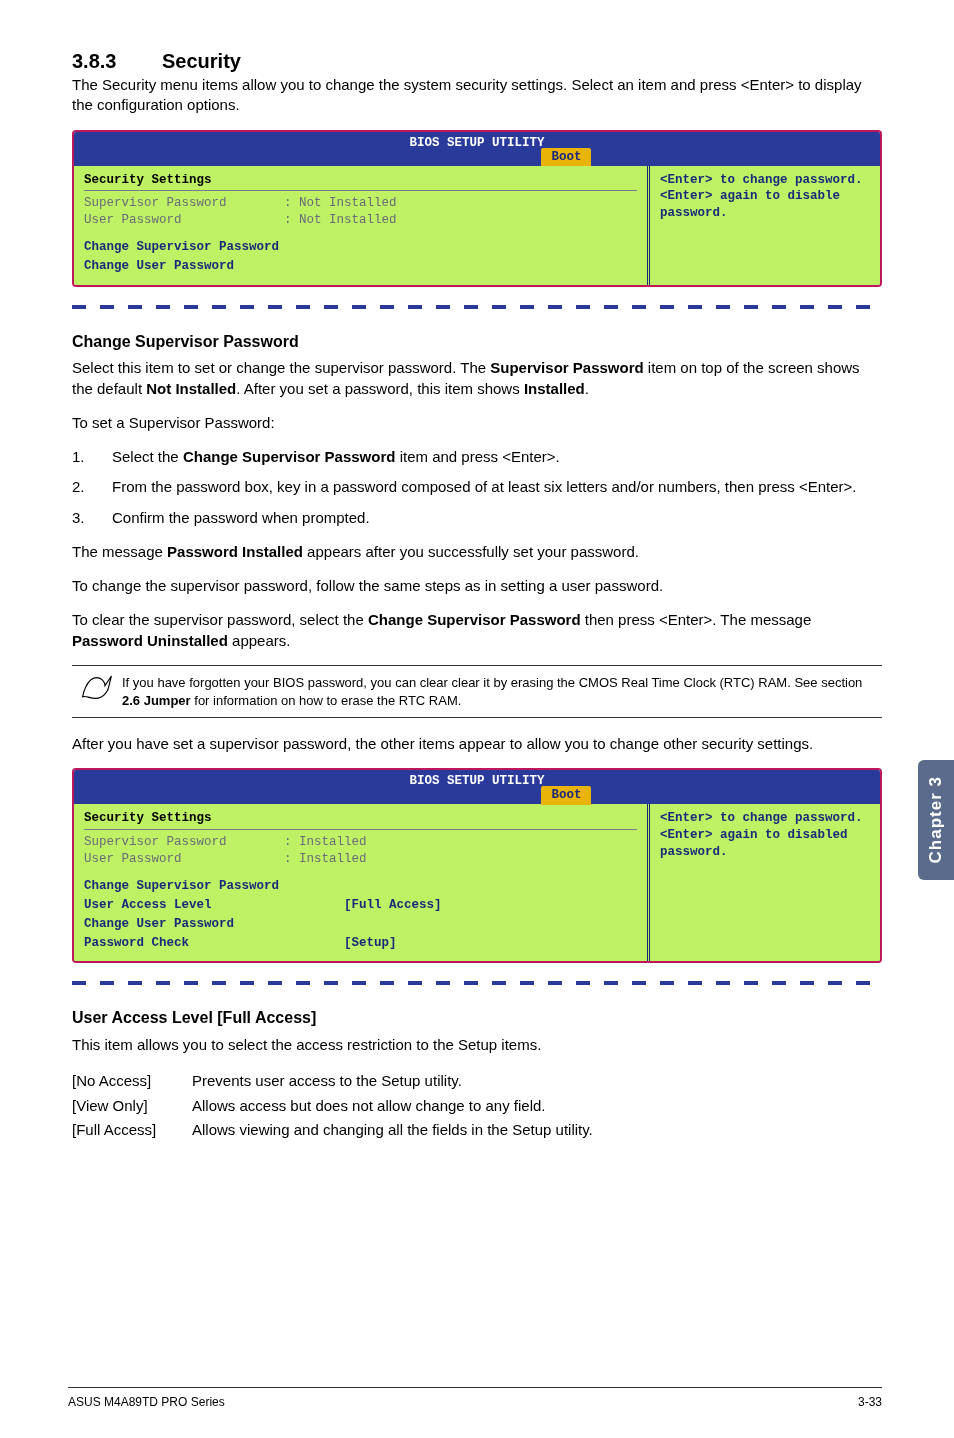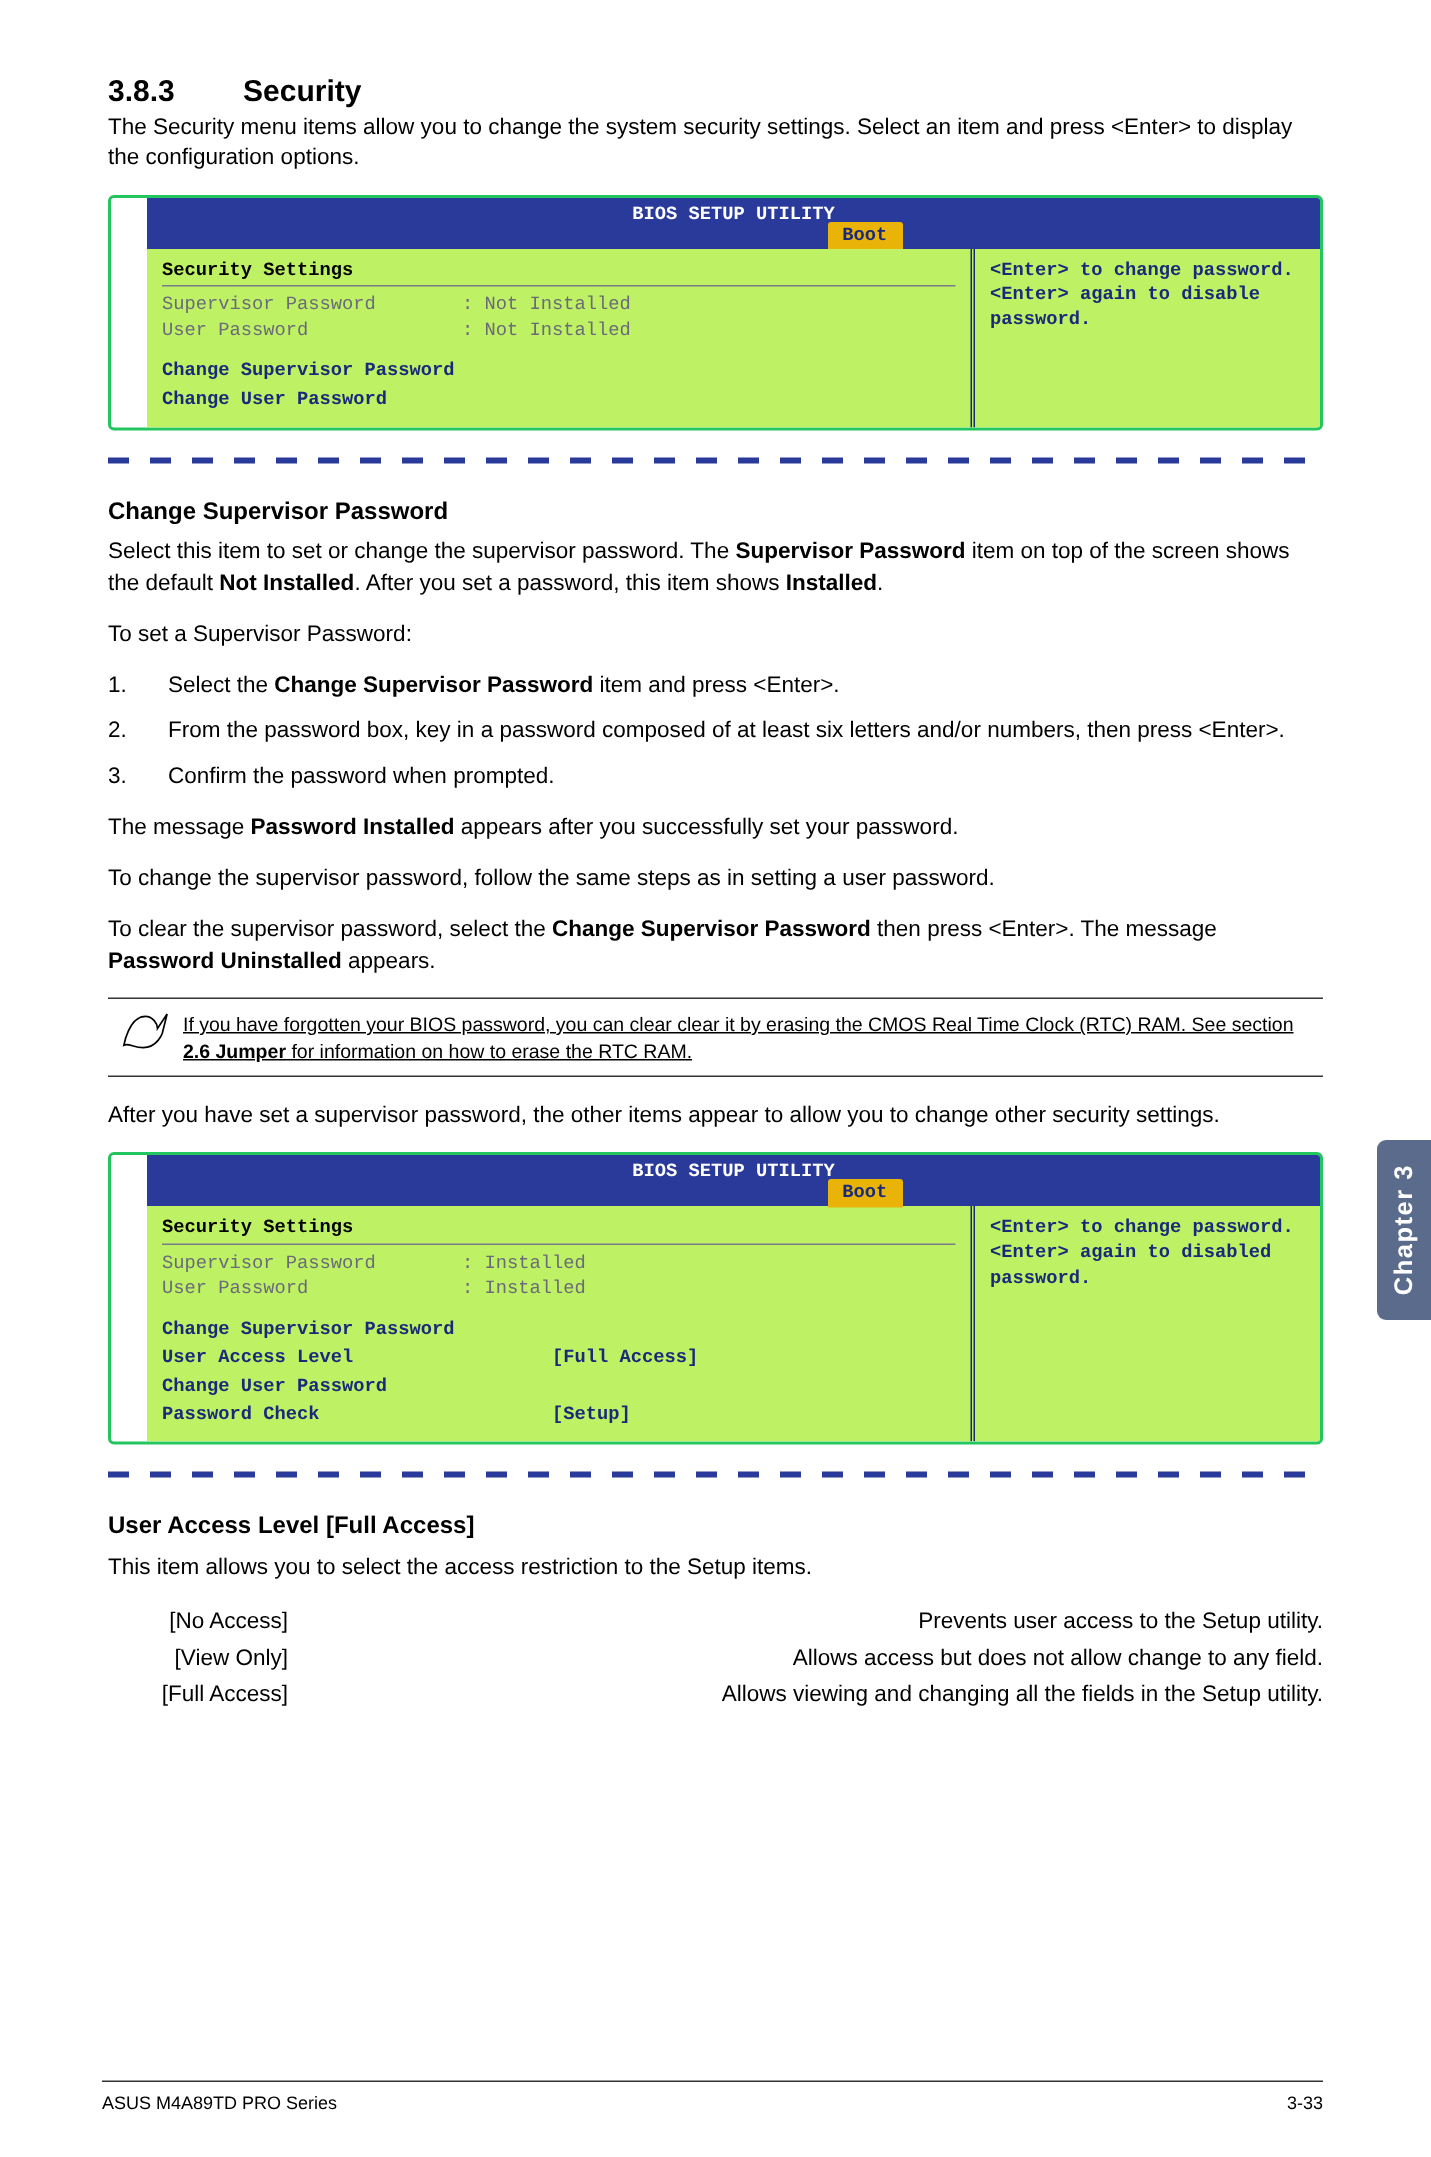--- a/index.html
+++ b/index.html
@@ -34,28 +34,27 @@
     font-size: 17px;
     letter-spacing: 1px;
   }
   h2.sec-num {
     font-size: 20px;
     font-weight: bold;
   }
   h2.sec-num .num { display:inline-block; width:90px; }
   p.body { margin-bottom: 14px; }
   .bios-box {
-    border: 2px solid #22c55e;
+    border: 2px solid #be185d;
     border-radius: 4px;
     margin: 8px 0 22px 0;
     font-family: "Courier New", monospace;
     font-size: 12.5px;
     color: #1a2a7a;
     overflow: hidden;
-    padding-left: 24px;
   }
   .bios-header {
     background: #2a3a9a;
     color: #fff;
     text-align: center;
     padding: 2px 0;
     position: relative;
     height: 34px;
   }
   .bios-header .title {
@@ -118,28 +117,27 @@
   ol.steps { margin: 4px 0 14px 0; list-style: none; }
   ol.steps li { display:flex; margin-bottom:10px; }
   ol.steps li .n { width: 40px; flex-shrink:0;}
   .note-box {
     border-top: 1px solid #333;
     border-bottom: 1px solid #333;
     display: flex;
     padding: 8px 0;
     margin: 8px 0 16px 0;
     font-size: 13px;
-    text-decoration: underline;
   }
   .note-box .icon {
     width: 50px; flex-shrink:0;
     display:flex; align-items:flex-start; justify-content:center;
   }
   .note-box .icon svg { width:32px; height:28px; }
-  table.opts { border-collapse: collapse; margin-bottom: 14px; width:100%;text-align:right;}
+  table.opts { border-collapse: collapse; margin-bottom: 14px; width:100%;}
   table.opts td { padding: 2px 0; vertical-align: top;}
   table.opts td.k { width: 120px; }
   .footer {
     position: absolute;
     bottom: 28px; left:68px; right:72px;
     border-top: 1px solid #333;
     padding-top: 6px;
     font-size: 12px;
     display:flex; justify-content:space-between;
   }

